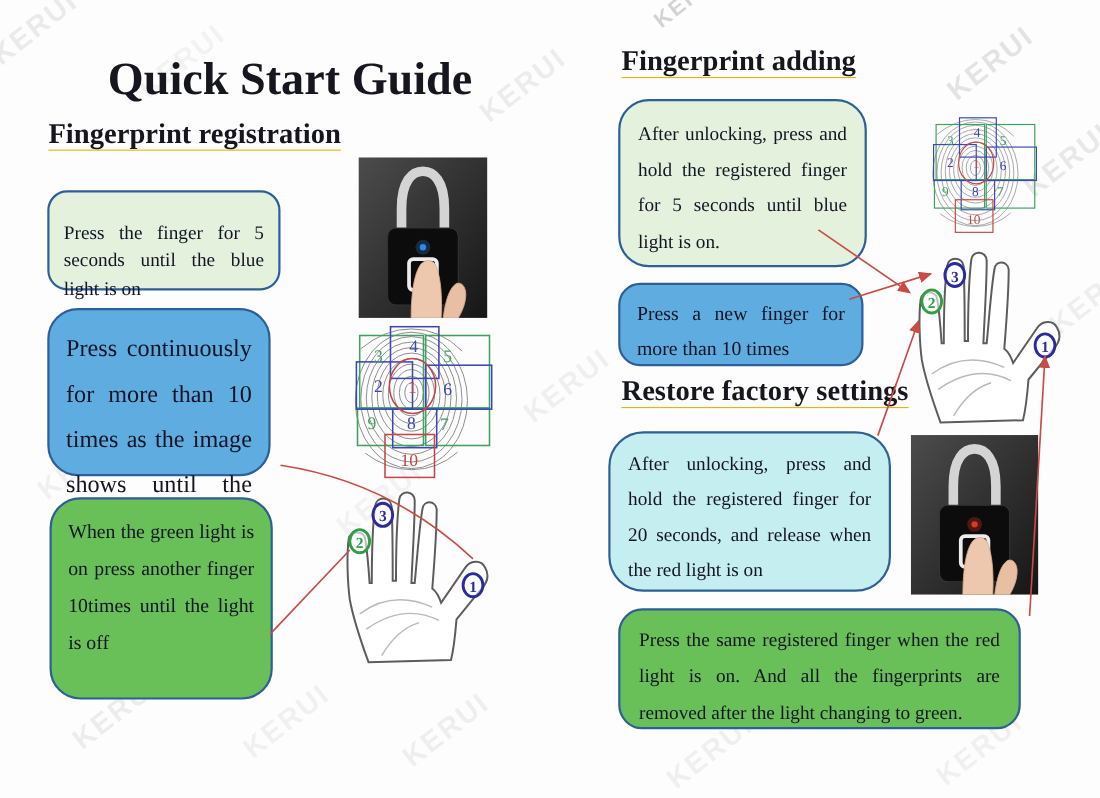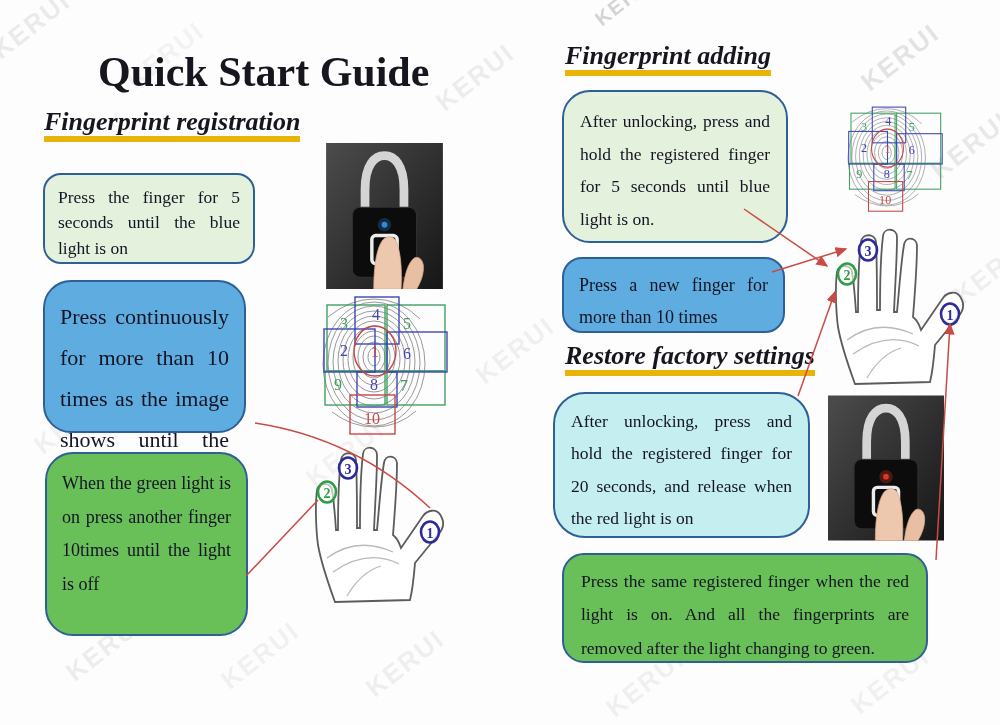--- a/index.html
+++ b/index.html
@@ -5,28 +5,28 @@
   html,body{margin:0;padding:0;}
   body{width:1000px;height:725px;position:relative;background:#fdfdfd;overflow:hidden;
        font-family:"Liberation Serif",serif;color:#16161e;}
   
   .wm{position:absolute;font-family:"Liberation Sans",sans-serif;font-weight:bold;
       font-size:26px;color:#9a9a9a;transform:rotate(-38deg);pointer-events:none;z-index:0;
       letter-spacing:2px;}
   
   .title{position:absolute;left:98px;top:48px;font-size:42px;font-weight:bold;z-index:1;text-align:center;}
   .h-section{position:absolute;font-size:26px;font-weight:bold;z-index:1;
-             border-bottom:6px solid #eab308;padding-bottom:1px;line-height:1.05;font-style:italic;}
+             border-bottom:1px solid #eab308;padding-bottom:1px;line-height:1.05;}
   
   .box{position:absolute;box-sizing:border-box;border:2px solid #2e5f96;z-index:1;
        text-align:justify;color:#141424;}
   .box p{margin:0;}
   .b-reg1{left:43px;top:173px;width:212px;height:91px;border-radius:18px;
           background:var(--step-pale-green,#e4f1dd);font-size:17.5px;line-height:1.45;
-          padding:10px 13px;}
+          padding:24px 13px;}
   .b-reg2{left:43px;top:280px;width:203px;height:153px;border-radius:28px;
           background:var(--step-blue,#5fade0);font-size:22px;line-height:1.87;
           padding:14px 15px;}
   .b-reg3{left:45px;top:452px;width:203px;height:184px;border-radius:28px;
           background:var(--step-green,#69bf58);font-size:18px;line-height:1.87;
           padding:13px 15px;}
   .b-add1{left:562px;top:90px;width:226px;height:153px;border-radius:28px;
           background:var(--step-pale-green,#e4f1dd);font-size:17.5px;line-height:1.87;
           padding:13px 16px;}
   .b-add2{left:562px;top:257px;width:223px;height:76px;border-radius:20px;

